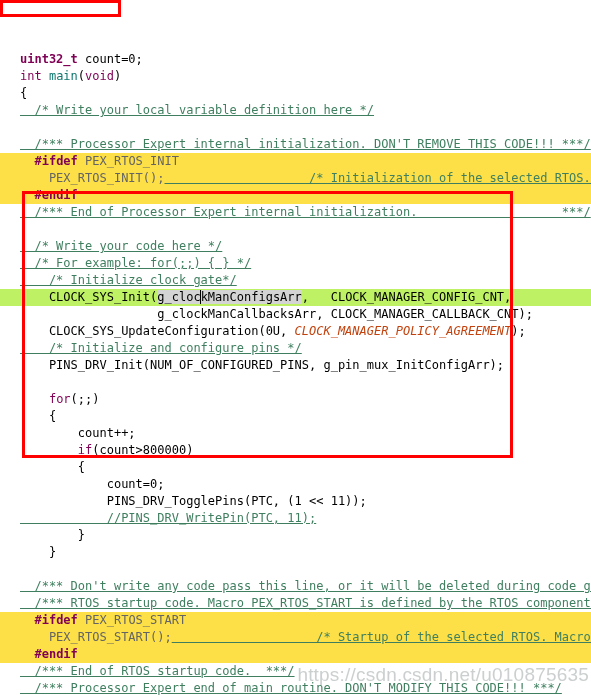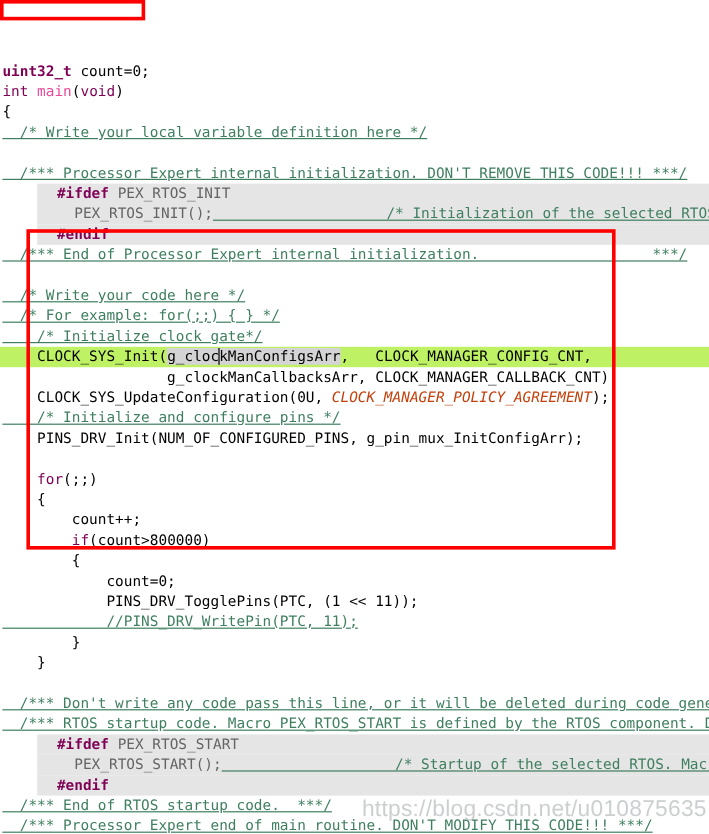--- a/index.html
+++ b/index.html
@@ -19,38 +19,37 @@
     font-family: "DejaVu Sans Mono", "Liberation Mono", monospace;
     font-size: 12px;
     line-height: 17px;
     white-space: pre;
   }
   .code-line {
     position: relative;
     height: 17px;
     line-height: 17px;
     white-space: pre;
-    padding-left: 2px;
+    padding-left: 20px;
     box-sizing: border-box;
   }
   .ln-inactive {
-    background: #e5e5e5;
-    margin-left: 31px;
+    background: #fde047;
   }
   .ln-current {
     background: #bef264;
   }
   
   .t-plain   { color: #000000; }
   .t-comment { color: #3f7f5f; text-decoration: underline; }
   .t-keyword { color: #7f0055; font-weight: normal; }
   .t-prepro  { color: #7f0055; font-weight: bold; }
   .t-type    { color: #7f0055; font-weight: bold; }
   .t-macro   { color: #c2410c; font-style: italic; }
-  .t-ident   { color: #ec4899; }
+  .t-ident   { color: #0f766e; }
   .t-inactive-ident { color: #646464; }
   .occ {
     background: #d4d4d4;
   }
   
   .red-box {
     position: absolute;
     border: 3px solid #ff0000;
     box-sizing: border-box;
     pointer-events: none;
@@ -95,15 +94,15 @@
 <body>
 
 <div id="editor">
 
   <div id="code-surface"><div class="code-line"><span class="t-type">uint32_t</span><span class="t-plain"> count=0;</span></div><div class="code-line"><span class="t-keyword">int</span><span class="t-plain"> </span><span class="t-ident">main</span><span class="t-plain">(</span><span class="t-keyword">void</span><span class="t-plain">)</span></div><div class="code-line"><span class="t-plain">{</span></div><div class="code-line"><span class="t-comment">  /* Write your local variable definition here */</span></div><div class="code-line"><span class="t-plain"></span></div><div class="code-line"><span class="t-comment">  /*** Processor Expert internal initialization. DON'T REMOVE THIS CODE!!! ***/</span></div><div class="code-line ln-inactive"><span class="t-plain">  </span><span class="t-prepro">#ifdef</span><span class="t-inactive-ident"> PEX_RTOS_INIT</span></div><div class="code-line ln-inactive"><span class="t-inactive-ident">    PEX_RTOS_INIT();</span><span class="t-comment">                    /* Initialization of the selected RTOS. Macro is defined by the RTOS component. */</span></div><div class="code-line ln-inactive"><span class="t-plain">  </span><span class="t-prepro">#endif</span></div><div class="code-line"><span class="t-comment">  /*** End of Processor Expert internal initialization.                    ***/</span></div><div class="code-line"><span class="t-plain"></span></div><div class="code-line"><span class="t-comment">  /* Write your code here */</span></div><div class="code-line"><span class="t-comment">  /* For example: for(;;) { } */</span></div><div class="code-line"><span class="t-comment">    /* Initialize clock gate*/</span></div><div class="code-line ln-current"><span class="t-plain">    CLOCK_SYS_Init(</span><span class="occ t-plain"><span>g_cloc</span><span class="caret"></span><span>kManConfigsArr</span></span><span class="t-plain">,   CLOCK_MANAGER_CONFIG_CNT,</span></div><div class="code-line"><span class="t-plain">                   g_clockManCallbacksArr, CLOCK_MANAGER_CALLBACK_CNT);</span></div><div class="code-line"><span class="t-plain">    CLOCK_SYS_UpdateConfiguration(0U, </span><span class="t-macro">CLOCK_MANAGER_POLICY_AGREEMENT</span><span class="t-plain">);</span></div><div class="code-line"><span class="t-comment">    /* Initialize and configure pins */</span></div><div class="code-line"><span class="t-plain">    PINS_DRV_Init(NUM_OF_CONFIGURED_PINS, g_pin_mux_InitConfigArr);</span></div><div class="code-line"><span class="t-plain"></span></div><div class="code-line"><span class="t-plain">    </span><span class="t-keyword">for</span><span class="t-plain">(;;)</span></div><div class="code-line"><span class="t-plain">    {</span></div><div class="code-line"><span class="t-plain">        count++;</span></div><div class="code-line"><span class="t-plain">        </span><span class="t-keyword">if</span><span class="t-plain">(count&gt;800000)</span></div><div class="code-line"><span class="t-plain">        {</span></div><div class="code-line"><span class="t-plain">            count=0;</span></div><div class="code-line"><span class="t-plain">            PINS_DRV_TogglePins(PTC, (1 &lt;&lt; 11));</span></div><div class="code-line"><span class="t-comment">            //PINS_DRV_WritePin(PTC, 11);</span></div><div class="code-line"><span class="t-plain">        }</span></div><div class="code-line"><span class="t-plain">    }</span></div><div class="code-line"><span class="t-plain"></span></div><div class="code-line"><span class="t-comment">  /*** Don't write any code pass this line, or it will be deleted during code generation. ***/</span></div><div class="code-line"><span class="t-comment">  /*** RTOS startup code. Macro PEX_RTOS_START is defined by the RTOS component. DON'T MODIFY THIS CODE!!! ***/</span></div><div class="code-line ln-inactive"><span class="t-plain">  </span><span class="t-prepro">#ifdef</span><span class="t-inactive-ident"> PEX_RTOS_START</span></div><div class="code-line ln-inactive"><span class="t-inactive-ident">    PEX_RTOS_START();</span><span class="t-comment">                    /* Startup of the selected RTOS. Macro is defined by the RTOS component. */</span></div><div class="code-line ln-inactive"><span class="t-plain">  </span><span class="t-prepro">#endif</span></div><div class="code-line"><span class="t-comment">  /*** End of RTOS startup code.  ***/</span></div><div class="code-line"><span class="t-comment">  /*** Processor Expert end of main routine. DON'T MODIFY THIS CODE!!! ***/</span></div></div>
 
   <div class="red-box" id="redbox-decl"></div>
 
   <div class="red-box" id="redbox-main"></div>
 
-  <div id="watermark">https://blog.csdn.net/u010875635</div>
+  <div id="watermark">https://csdn.csdn.net/u010875635</div>
 
 </div>
 
 </body></html>

